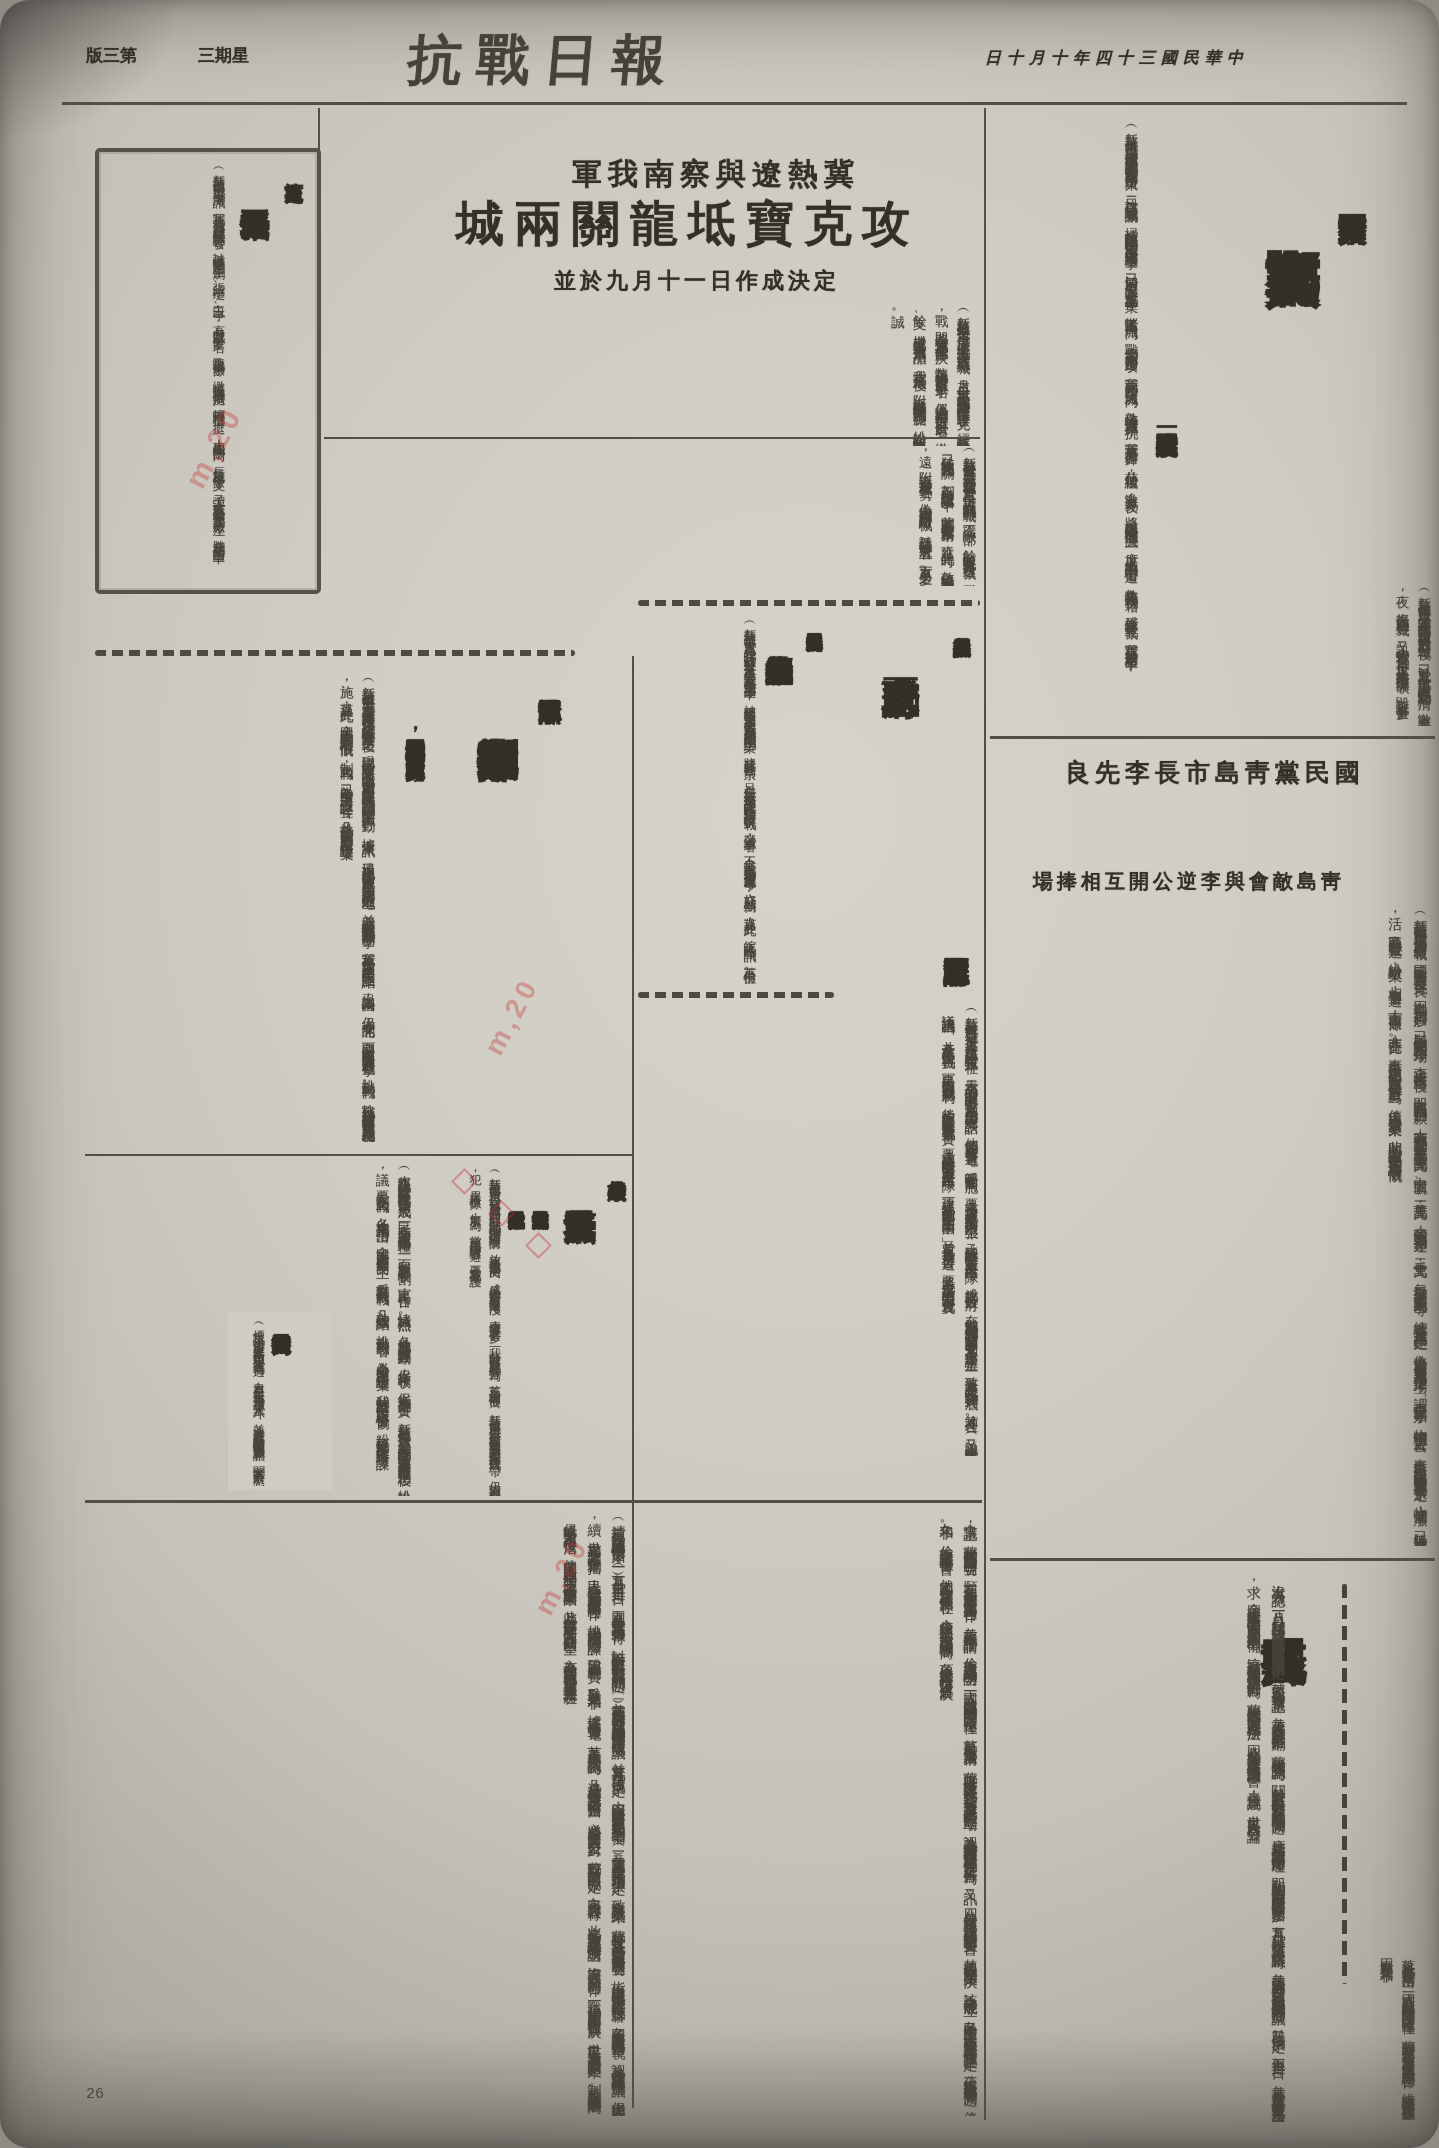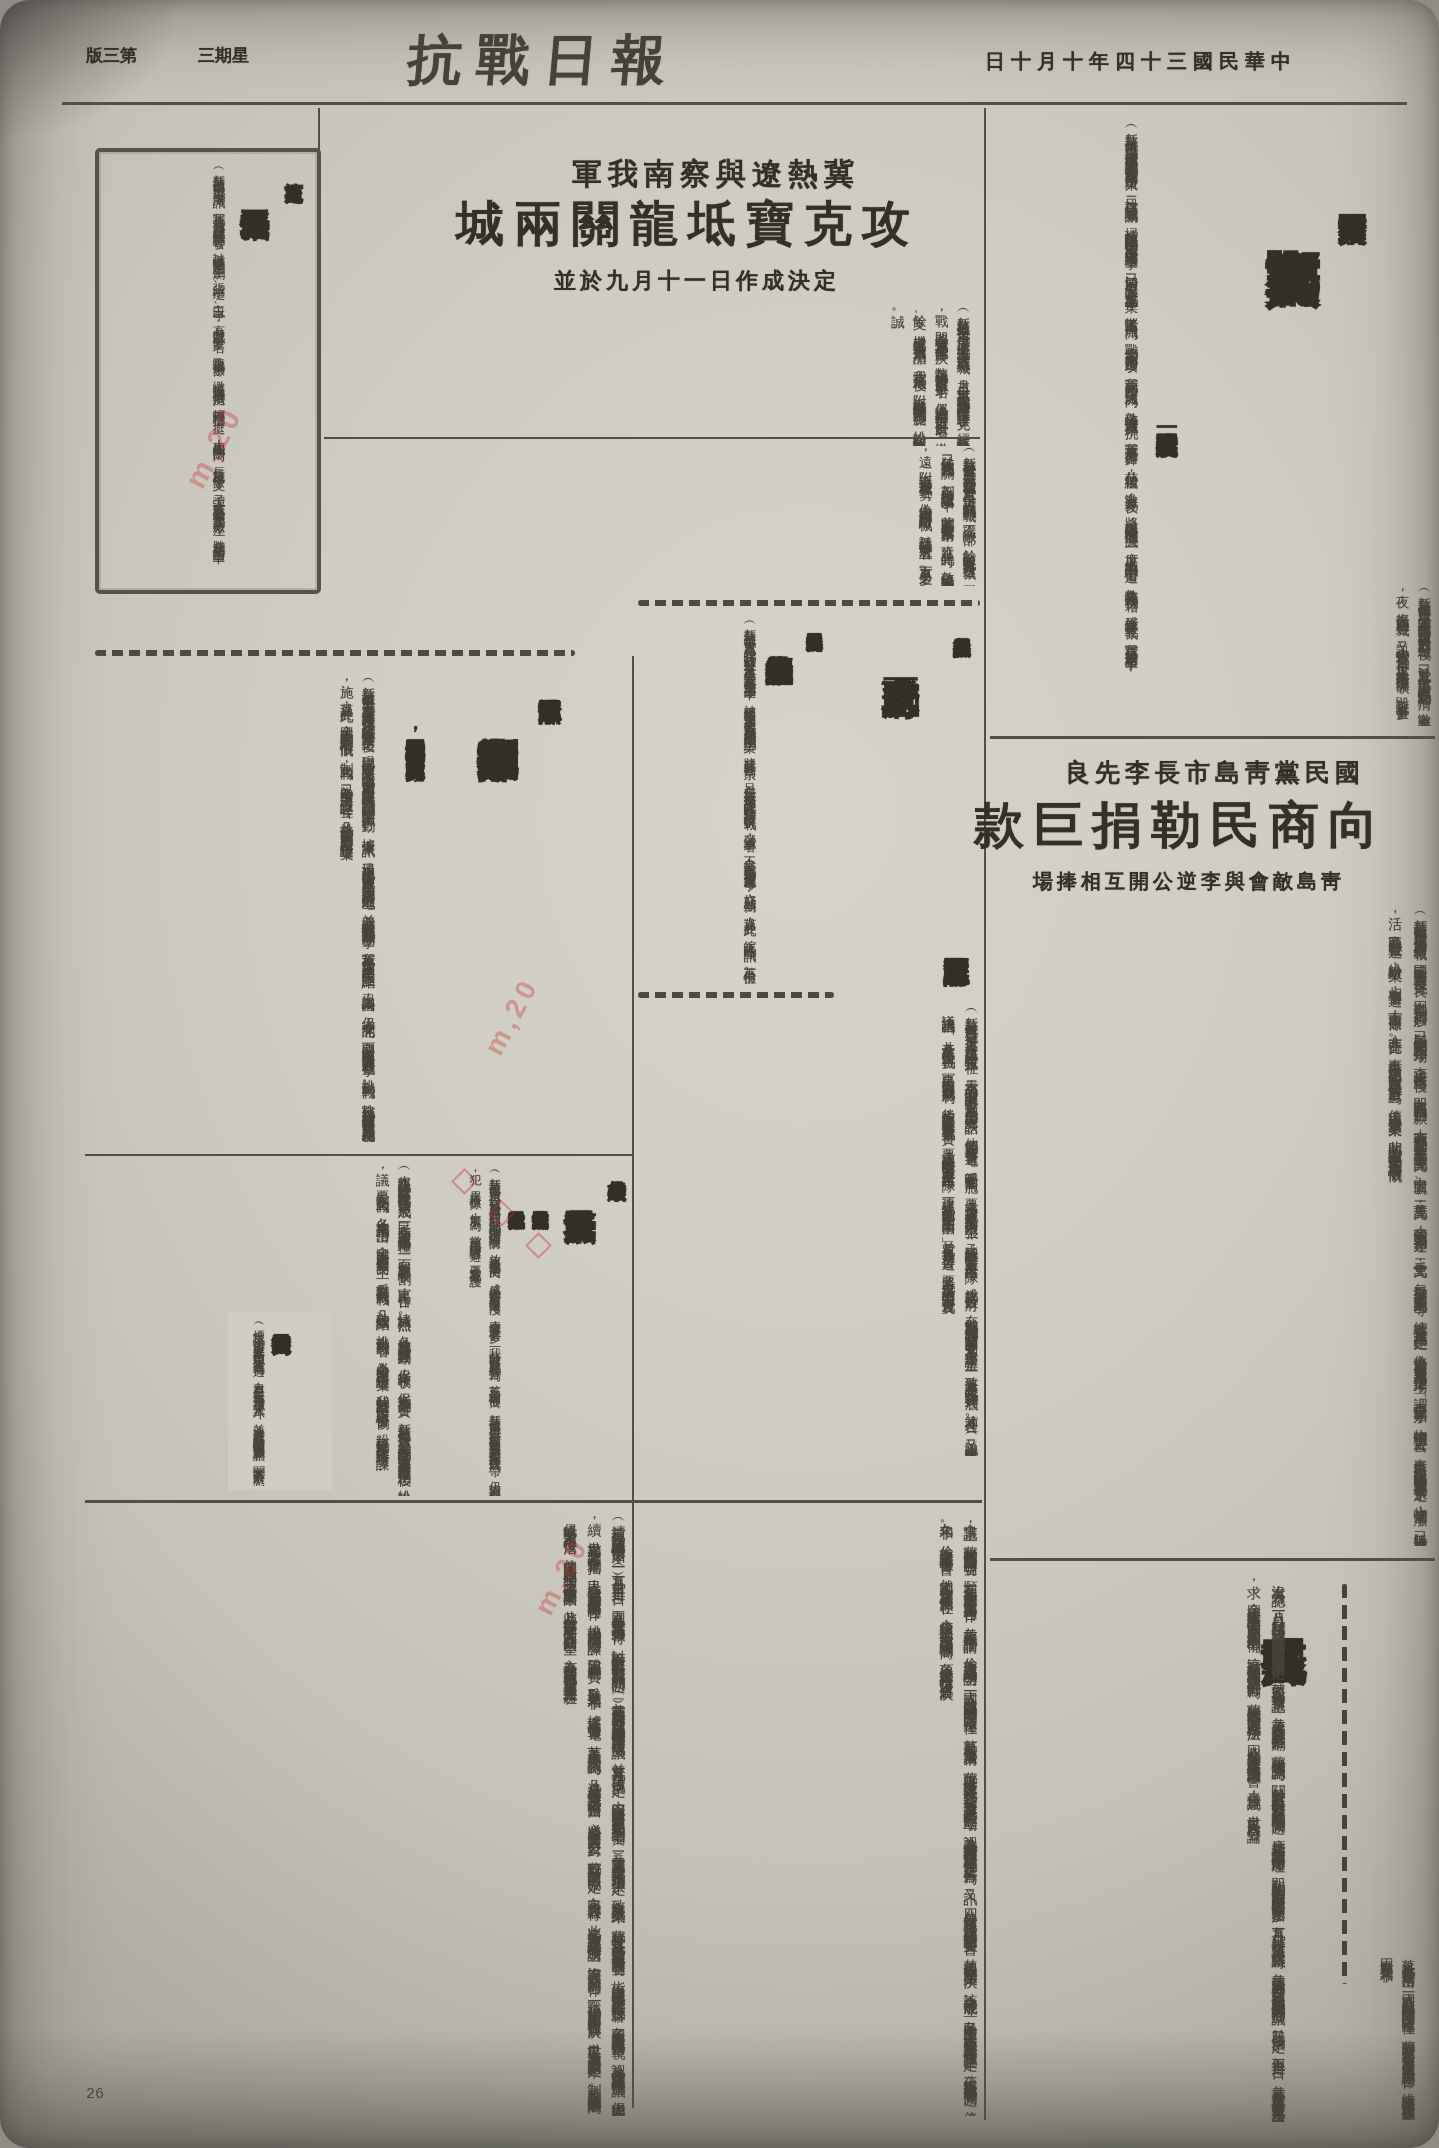--- a/index.html
+++ b/index.html
@@ -37,21 +37,21 @@
 </head>
 <body>
 
 <div class="page">
   <div class="shade-tl"></div>
   <div class="shade-b"></div>
 
   <div class="abs ink" style="left:86px;top:44px;font-size:17px;font-weight:bold;">版三第</div>
   <div class="abs ink" style="left:198px;top:44px;font-size:17px;font-weight:bold;">三期星</div>
   <div class="abs ink" style="left:408px;top:24px;font-size:54px;font-weight:900;letter-spacing:14px;transform:skewX(-5deg);color:#45423b;">抗戰日報</div>
-  <div class="abs ink" style="left:985px;top:48px;font-size:20px;font-weight:bold;letter-spacing:6px;">日十月十年四十三國民華中</div>
+  <div class="abs ink" style="left:985px;top:48px;font-size:16px;font-weight:bold;letter-spacing:6px;font-style:italic;">日十月十年四十三國民華中</div>
   <div class="rule-h" style="left:62px;top:102px;width:1345px;height:3px;"></div>
 
   <div class="rule-v" style="left:984px;top:108px;height:2012px;"></div>
   <div class="rule-v" style="left:632px;top:656px;height:1452px;"></div>
   <div class="rule-v" style="left:318px;top:108px;height:480px;"></div>
 
   <div class="article boxed" style="left:95px;top:148px;width:218px;height:438px;">
     <div class="abs v hk ink" style="right:10px;top:16px;height:150px;font-size:19px;">攻克商河之後</div>
     <div class="abs v hk ink" style="right:42px;top:34px;height:330px;font-size:30px;">我斃傷俘偽五千餘</div>
     <div class="abs body-v" style="left:8px;top:10px;width:122px;height:412px;font-size:12.5px;">（新華社山東七日電）渤海訊：我軍攻克商河縣城後檢點公發：計俘偽團長王生劍、張紹珽、白玉亭、高占魁以下二千餘名，斃傷偽千餘，繳獲重機槍六挺、輕機槍一二一挺、大小炮四十餘門、長短槍二千餘支、子彈十六萬餘發及完整兵工廠一座，勝利品正清查中。</div>
@@ -70,21 +70,20 @@
     <div class="abs v hk ink" style="right:62px;top:78px;height:340px;font-size:29px;">平漢路太行冀南兩路大軍</div>
     <div class="abs v hk ink" style="right:110px;top:92px;height:252px;font-size:56px;line-height:1.14;">攻入邯鄲光復南和</div>
     <div class="abs v hk ink" style="left:162px;top:302px;height:330px;font-size:22px;">太行我軍一度攻入陽泉煤礦</div>
     <div class="abs body-v" style="left:0px;top:6px;width:152px;height:606px;">（新華社太行七日電）圍攻邯鄲城的我太行冀南兩路大軍，二日攻佔該城東關，掃清敵堅固的碉堡工事後繼續進擊，已於四日下午五時完成土工作業，摧毀了西城門，戰士們就由南門進攻，我軍亦同時突入城內，敵偽據守城垣頑抗，我軍英勇衝鋒，前仆後繼，激戰竟夜，將城內敵偽大部殲滅，一度攻入城內的中心街道，敵偽死傷枕藉，殘敵倉皇北竄，我軍正乘勝追擊中。</div>
     <div class="abs body-v" style="left:192px;top:470px;width:253px;height:142px;">（新華社太行六日電）平漢路我冀南兩路大軍於解放邢台城後，已於九月二十七日將該城以北要點掃清，激戰竟夜，光復南和縣城。（又訊）太行我軍六日一度攻入正太路陽泉煤礦，毀敵工事甚多。</div>
   </div>
   <div class="rule-h" style="left:990px;top:736px;width:445px;height:3px;"></div>
 
   <div class="article" style="left:990px;top:742px;width:445px;height:812px;">
     <div class="abs rtl-h hk ink" style="right:70px;top:14px;font-size:25px;letter-spacing:5px;">良先李長市島靑黨民國</div>
-    <div class="abs rtl-h hk ink" style="right:48px;top:50px;font-size:50px;letter-spacing:9px;">款巨捐勒民商向</div>
     <div class="abs rtl-h ink" style="right:90px;top:126px;font-size:20px;letter-spacing:4px;font-weight:bold;margin-left:40px;">場捧相互開公逆李與會敵島靑</div>
     <div class="abs body-v" style="left:2px;top:164px;width:441px;height:640px;font-size:14px;line-height:1.8;">（新華社山東六日電）偽靑島新報載：國民黨靑島市長李先良，因勒捐之術高妙，已與敵偽公開互相捧場。李逆接收靑島後，即向商民勒捐巨款，大商號每戶勒派一萬萬元至五萬萬元，中商號二、三萬萬元，小商號之勒捐亦達一、二千萬元，每戶攤派千元至萬元不等，總數達六萬萬元之鉅。偽靑島商會且通電為李逆捧場，謂「市長愛民如子，物價穩定」云云。靑島市民在敵偽與李逆雙重勒索之下，物價暴漲，已無法維持生活，商民怨聲載道，紛紛歇業，相率遷避，市面蕭條，大非昔比。靑島市民莫不切盼八路軍早日解放靑島，使人民得安居樂業，此間輿論對李逆勒索行為極表憤慨。</div>
   </div>
   <div class="rule-h" style="left:990px;top:1558px;width:445px;height:3px;"></div>
 
   <div class="article" style="left:990px;top:1566px;width:445px;height:562px;">
     <div class="squig" style="right:88px;top:18px;height:400px;"></div>
     <div class="abs v hk ink" style="right:120px;top:36px;height:312px;font-size:46px;">莫洛托夫聲明</div>
     <div class="abs body-v" style="left:0px;top:8px;width:300px;height:548px;font-size:14px;line-height:1.75;">沒有人否認，八月一日在柏林三強政府元首會議關於建立五國外長會議的決定，然而現在倫敦會議上，美英代表竟將該決定推翻。蘇聯代表團認為：關於對意對羅對保對匈對芬和約的準備問題，應按柏林會議的決定辦理，即和約的準備應由簽訂降書的國家參加。九月十一日外長會議第一次會議時，美英法三國外長曾一致同意蘇聯代表團的提議，並已作成決定。但至十月二日，美英外長忽又提出修改九月十一日決定的要求，企圖使未簽訂降書的國家亦參加和約的準備，這顯然是破壞柏林會議決定的行為。蘇聯代表團不能同意此種辦法，因此倫敦外長會議未獲協議而散會。責任誰屬，世界人民自有公論。</div>
     <div class="abs body-v" style="right:16px;top:382px;width:162px;height:172px;">莫洛托夫外長並指出：大國一致乃解決國際問題之唯一途徑，蘇聯願在互相尊重之基礎上與各國繼續合作，維護雅爾達及柏林協定，鞏固世界持久和平。</div>

